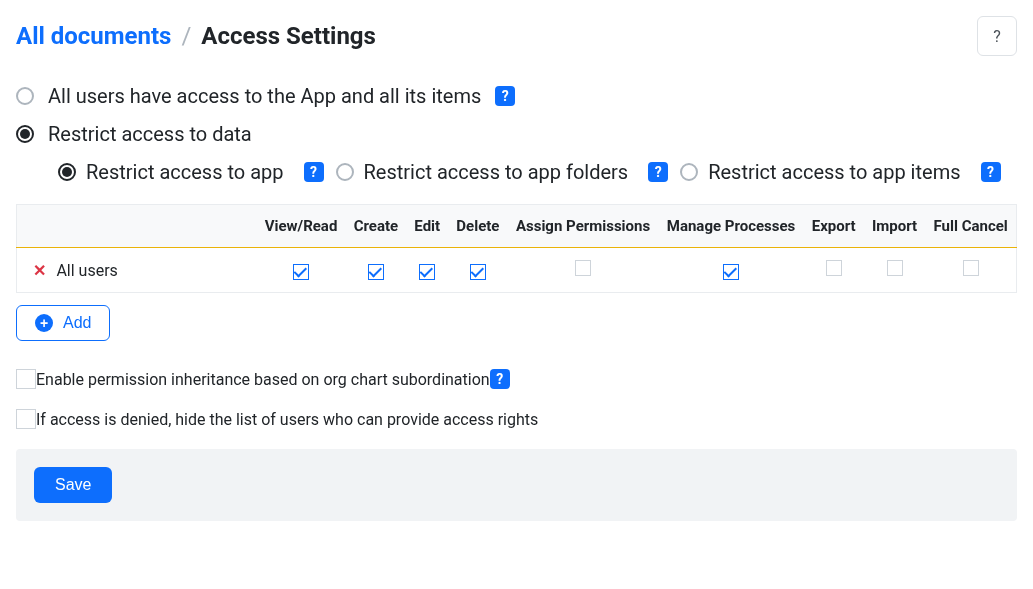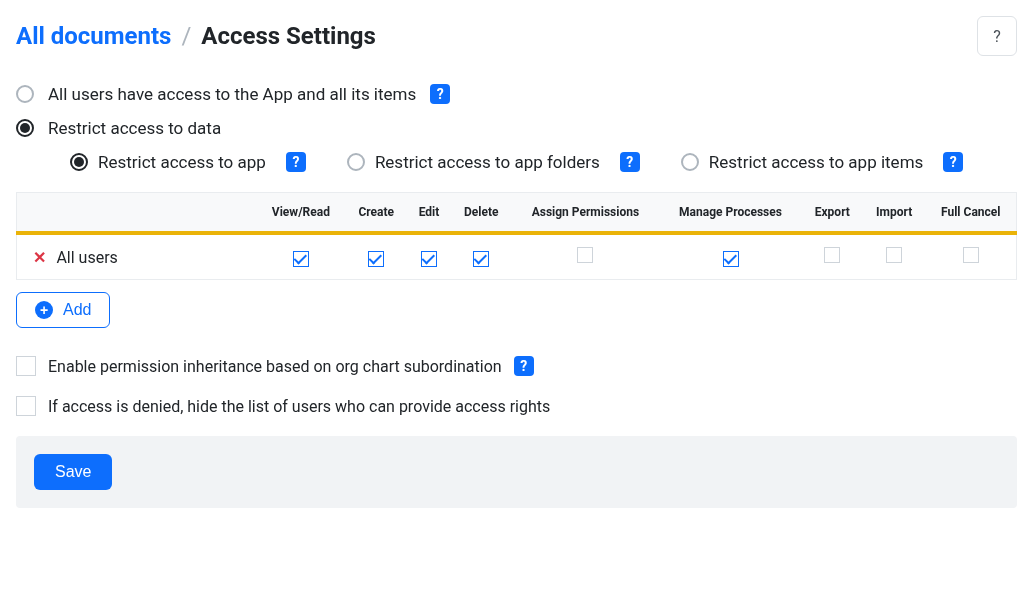--- a/index.html
+++ b/index.html
@@ -45,36 +45,36 @@
       border: 2px solid #212529;
       border-radius: 50%;
       display: inline-flex; align-items: center; justify-content: center;
       cursor: pointer;
       flex-shrink: 0;
     }
     .radio.unselected { border-color: #adb5bd; }
     .radio .dot {
       width: 10px; height: 10px; border-radius: 50%; background: #212529;
     }
-    .option-label { font-size: 17px; text-align: right; }
+    .option-label { font-size: 20px; text-align: right; }
     .help-badge {
       width: 20px; height: 20px;
       background: #0d6efd;
       border-radius: 4px;
       display: inline-flex; align-items: center; justify-content: center;
       color: #fff;
       font-size: 14px;
       font-weight: 700;
       cursor: pointer;
     }
     .sub-options {
-      margin-left: 54px;
-      display: flex;
-      align-items: center;
-      gap: 41px;
+      margin-left: 42px;
+      display: flex;
+      align-items: center;
+      gap: 12px;
       margin-bottom: 20px;
       flex-wrap: wrap;
     }
     .sub-option {
       display: flex;
       align-items: center;
       gap: 10px;
     }
     .sub-option .option-label { margin-right: 10px; }
     .perm-table {
@@ -84,23 +84,23 @@
       margin-bottom: 12px;
     }
     .perm-table th, .perm-table td {
       padding: 12px 8px;
       text-align: center;
       vertical-align: middle;
     }
     .perm-table thead th {
       background: #f8f9fa;
       font-weight: 700;
-      font-size: 12px;
+      font-size: 15px;
       color: #212529;
-      border-bottom: 4px solid #eab308;
+      border-bottom: 1px solid #eab308;
     }
     .perm-table tbody td {
       border-top: 1px solid #e9ecef;
     }
     .perm-table th:first-child, .perm-table td:first-child {
       text-align: left;
       padding-left: 16px;
       width: 240px;
     }
     .row-label {
@@ -140,21 +140,21 @@
       margin-bottom: 28px;
     }
     .plus-circle {
       width: 18px; height: 18px; border-radius: 50%;
       background: #0d6efd; color: #fff;
       display: inline-flex; align-items: center; justify-content: center;
       font-size: 14px; font-weight: 700;
       line-height: 1;
     }
     .ck-row {
-      display: flex; align-items: center; gap: 12px;
+      display: flex; align-items: center; 
       margin-bottom: 20px;
     }
     .ck-box {
       width: 20px; height: 20px;
       border: 1px solid #ced4da;
       cursor: pointer;
       flex-shrink: 0;
     }
     .footer-bar {
       background: #f1f3f5;

